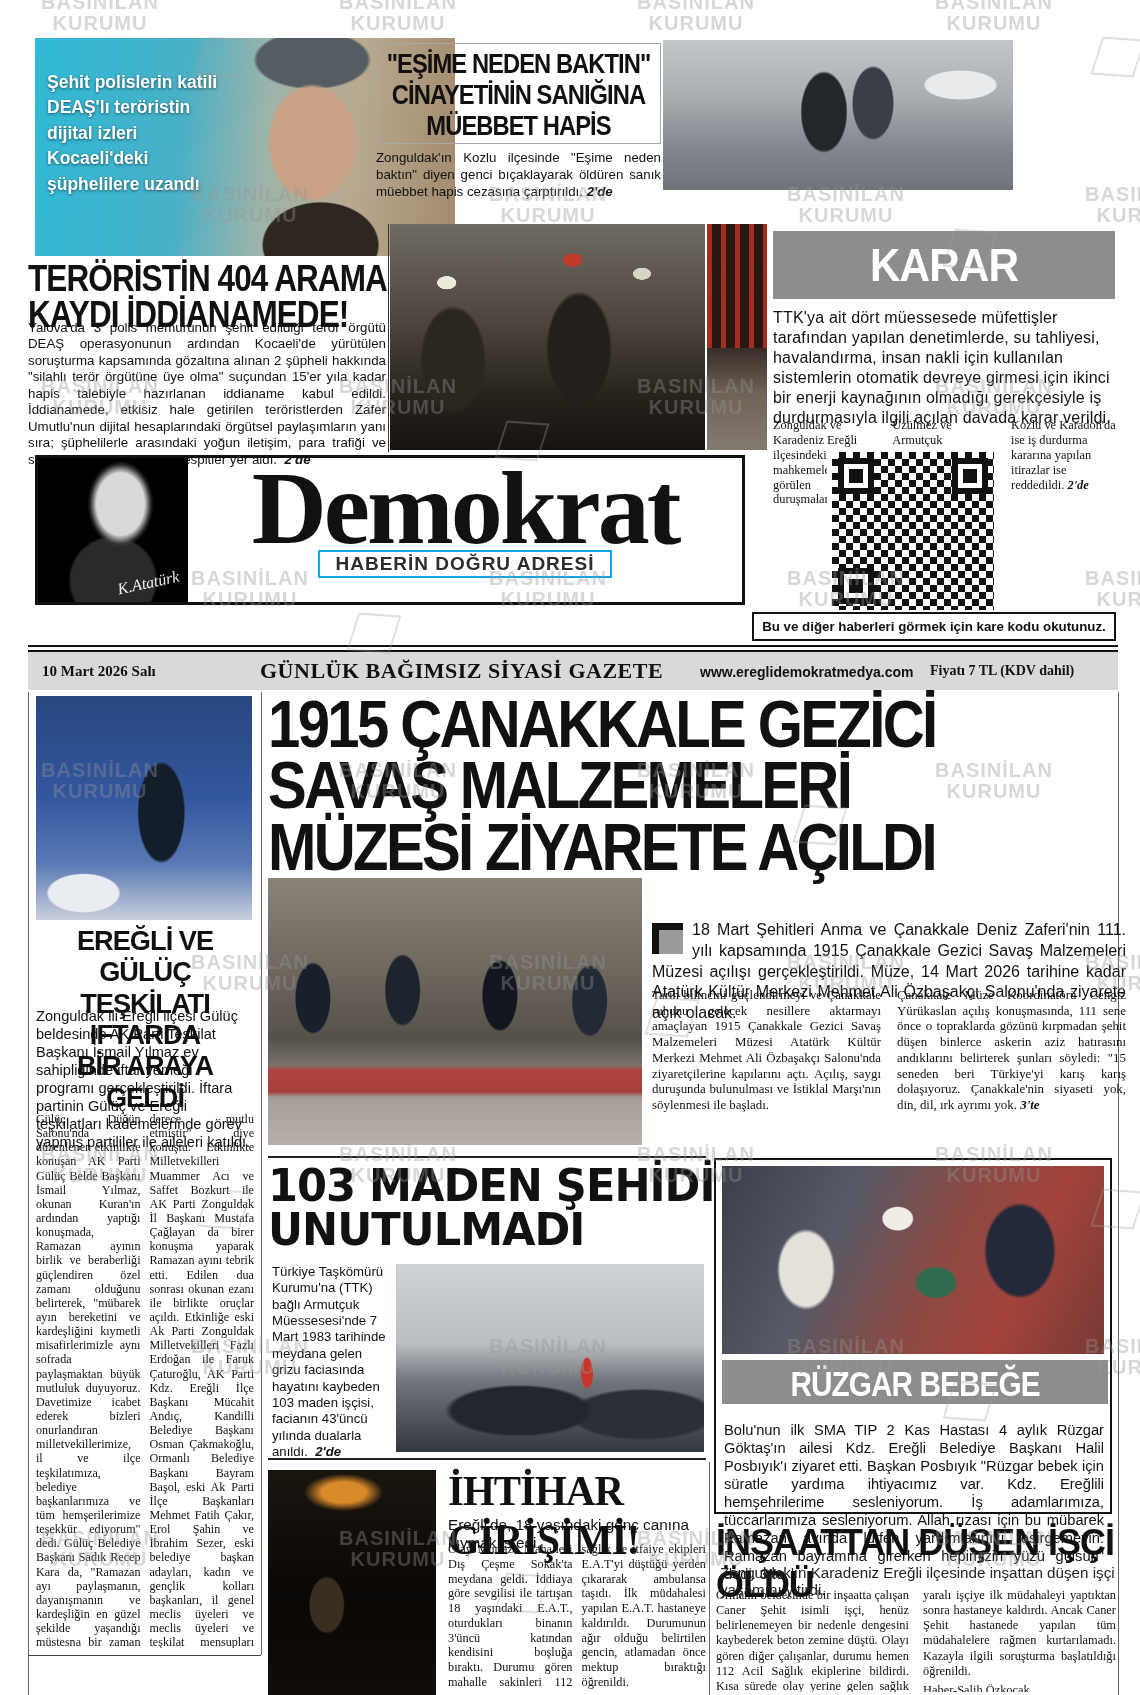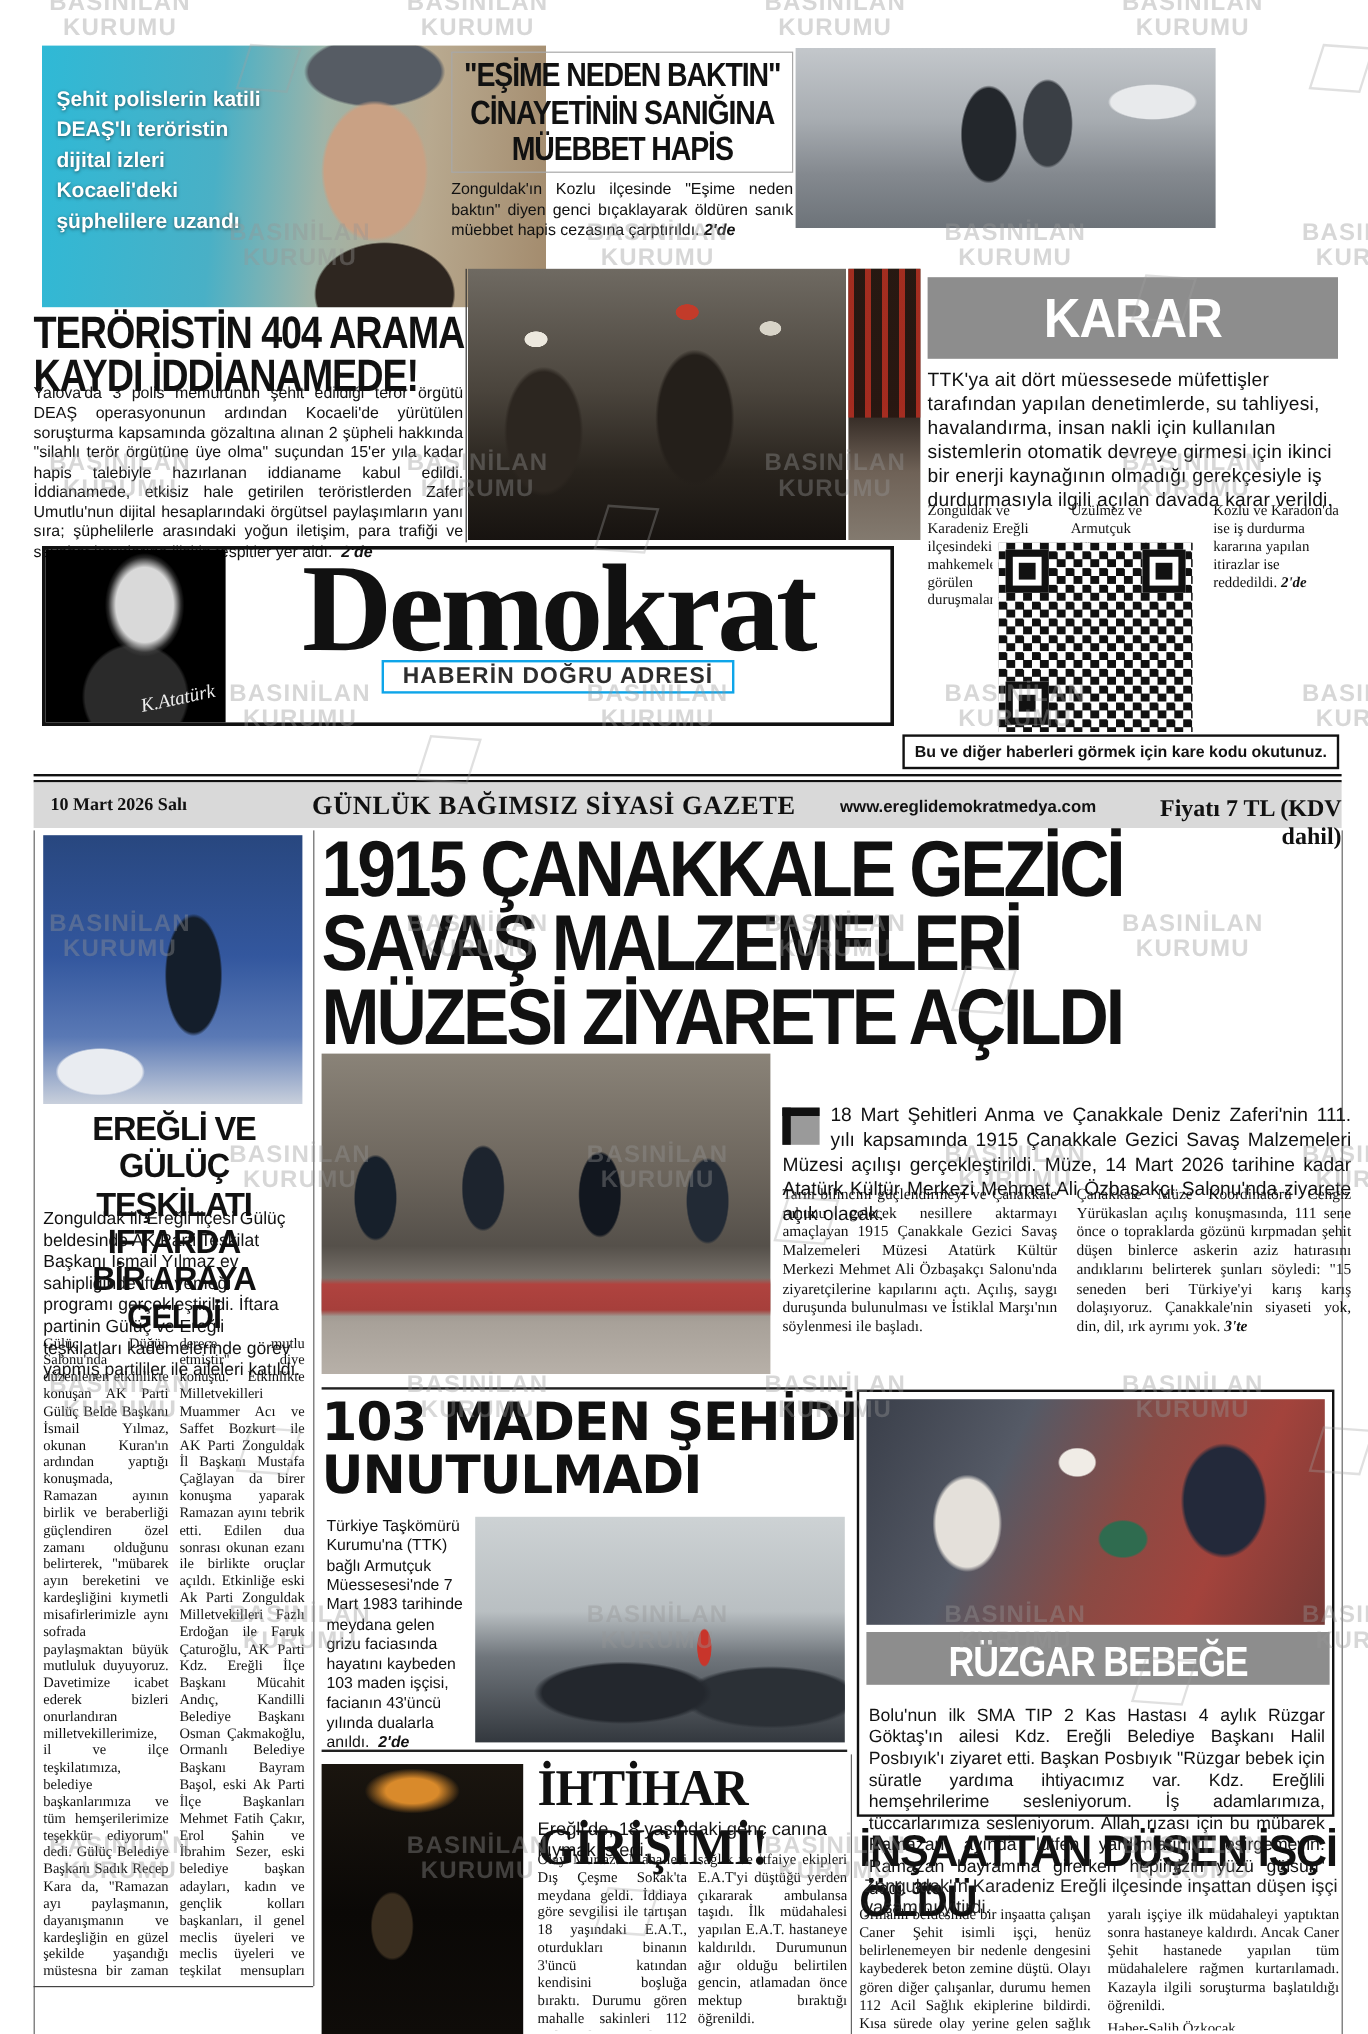--- a/index.html
+++ b/index.html
@@ -124,21 +124,21 @@
   <div class="abs" style="left:752px;top:612px;width:364px;height:29px;border:2px solid #111;box-sizing:border-box;
               text-align:center;background:#fff;">
     <span style="font-weight:bold;font-size:13.3px;line-height:25px;">Bu ve diğer haberleri görmek için kare kodu okutunuz.</span>
   </div>
 
   <div class="abs" style="left:28px;top:645px;width:1090px;height:3px;border-top:2px solid #111;border-bottom:2px solid #111;"></div>
   <div class="abs" style="left:28px;top:652px;width:1090px;height:38px;background:#d9d9d9;text-align:right;">
     <span class="serif" style="position:absolute;left:14px;top:11px;font-weight:bold;font-size:15px;">10 Mart 2026 Salı</span>
     <span class="serif" style="position:absolute;left:232px;top:6px;font-weight:bold;font-size:22px;letter-spacing:.5px;">GÜNLÜK BAĞIMSIZ SİYASİ GAZETE</span>
     <span style="position:absolute;left:672px;top:12px;font-weight:bold;font-size:14px;">www.ereglidemokratmedya.com</span>
-    <span class="serif" style="position:absolute;left:902px;top:11px;font-weight:bold;font-size:20px;">Fiyatı 7 TL (KDV dahil)</span>
+    <span class="serif" style="position:absolute;left:902px;top:11px;font-weight:bold;font-size:14px;">Fiyatı 7 TL (KDV dahil)</span>
   </div>
 
   <div class="vline" style="left:28px;top:692px;height:1003px;"></div>
   <div class="vline" style="left:1118px;top:692px;height:1003px;"></div>
   <div class="vline" style="left:261px;top:692px;height:963px;"></div>
   <div class="vline" style="left:709px;top:1462px;height:233px;"></div>
 
   <div class="photo" style="left:36px;top:696px;width:216px;height:224px;
        background:
         radial-gradient(40px 85px at 58% 52%, #141e2b 0 56%, rgba(20,30,43,0) 60%),

